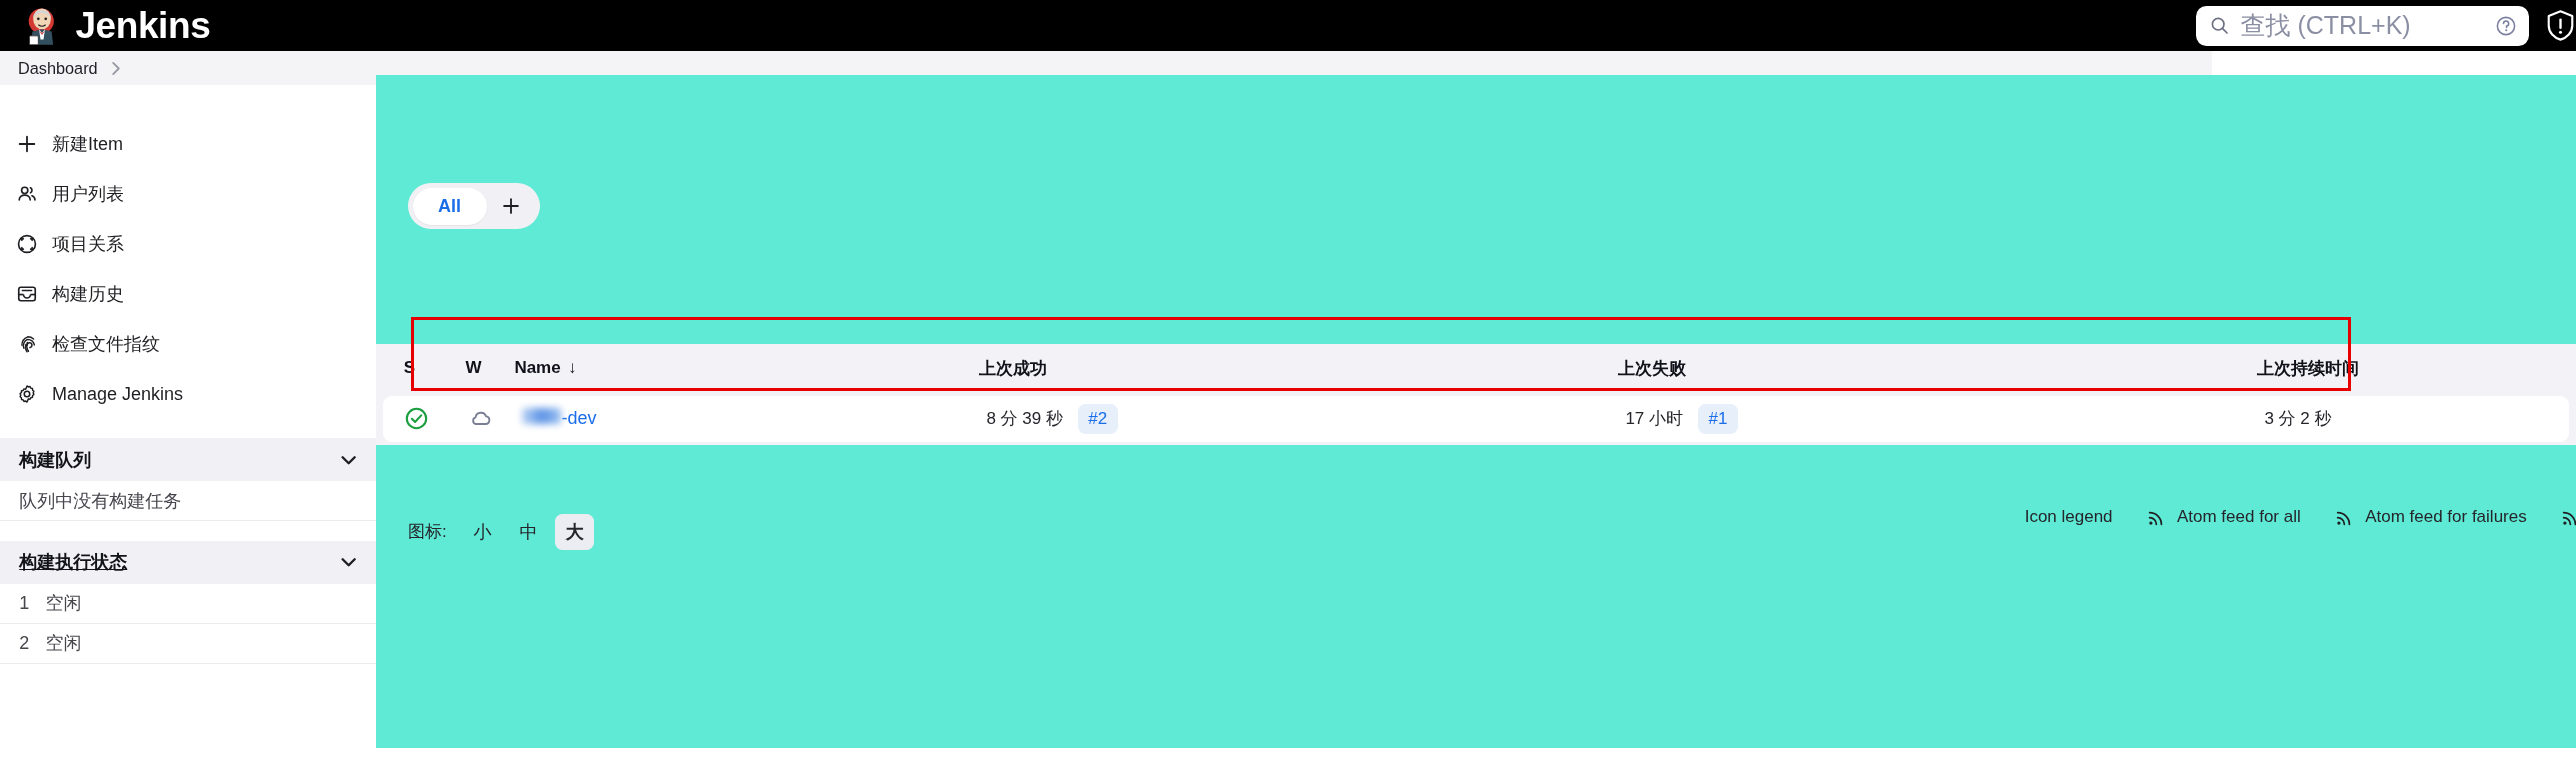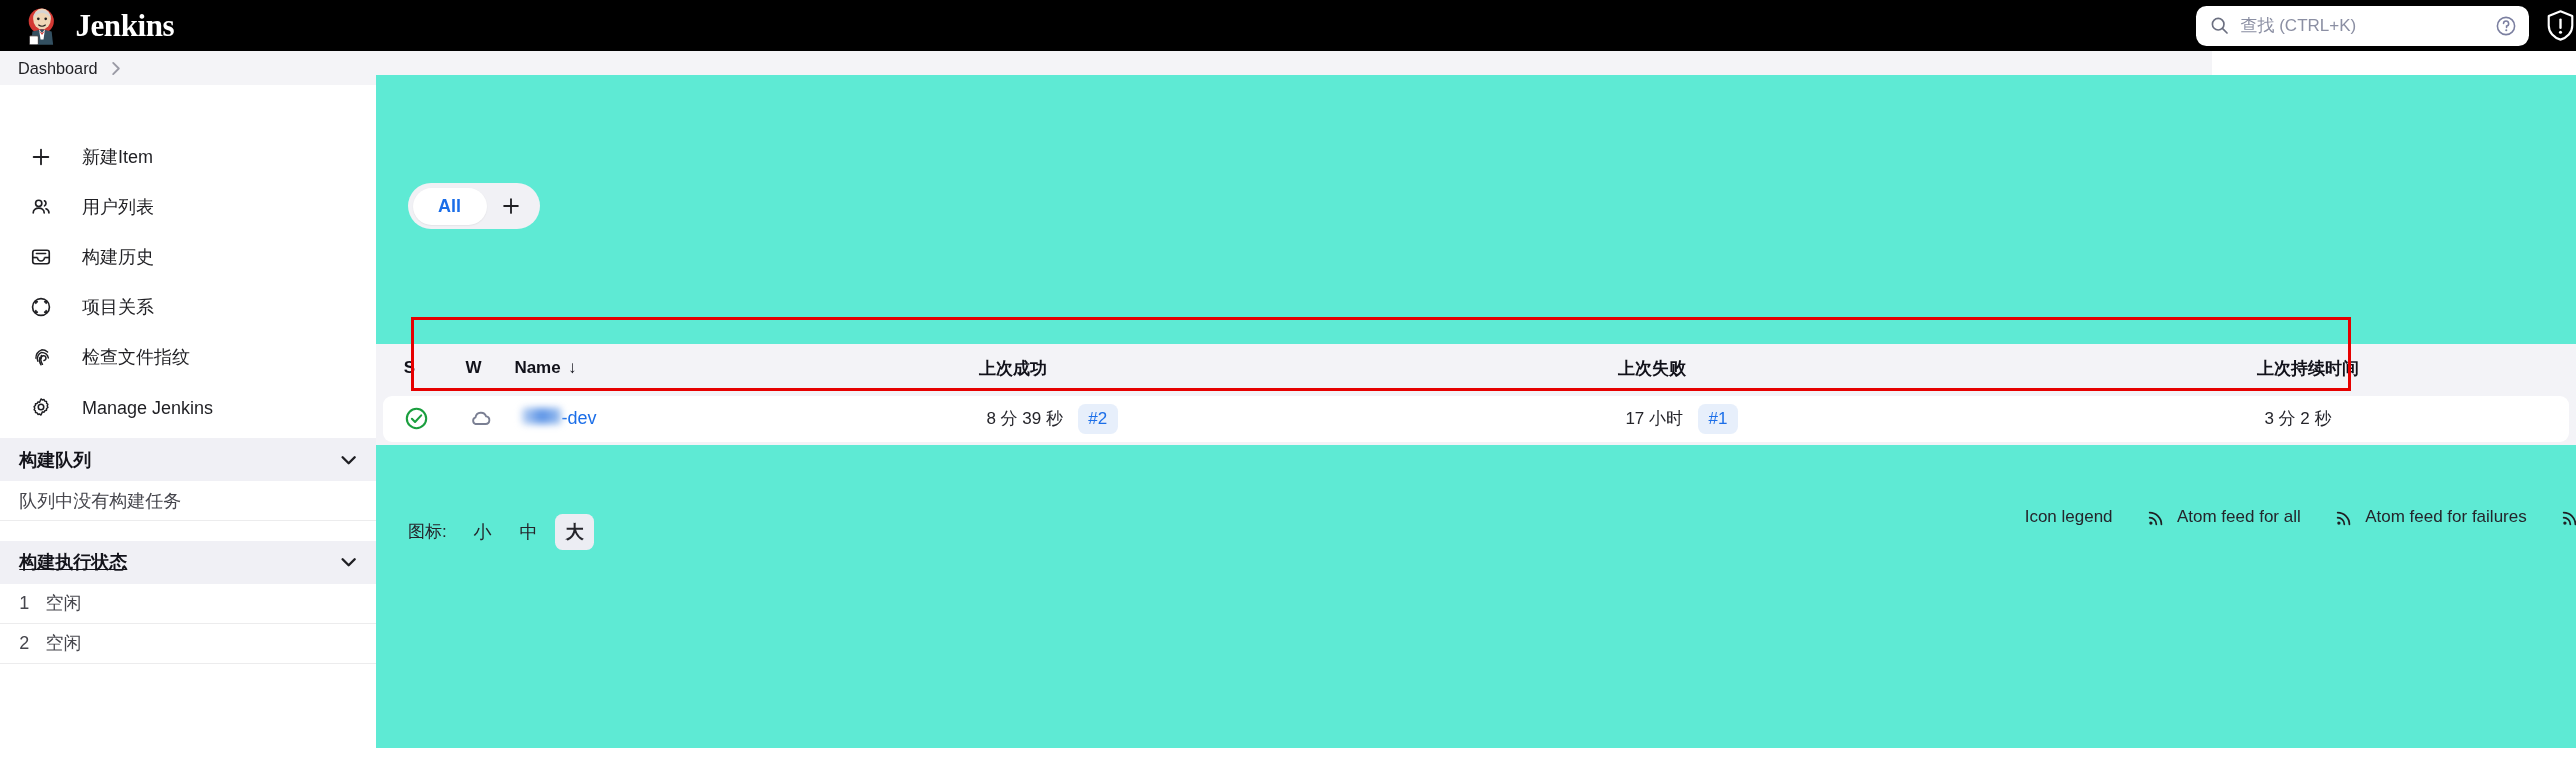--- a/index.html
+++ b/index.html
@@ -17,42 +17,42 @@
     background: #000000;
     display: flex; align-items: center;
   }
   .brand {
     display: flex; align-items: center; gap: 13.4px;
     margin-left: 25px;
   }
   .brand-logo { width: 37px; height: 39px; position: relative; display:block; }
   .brand-name {
     color: #ffffff;
-    font-family: Liberation Serif, serif;
-    font-size: 31px; font-weight: 700;
+    font-family: Liberation Sans, sans-serif;
+    font-size: 37px; font-weight: 700;
     letter-spacing: -0.4px;
   }
   .header-right {
     margin-left: auto;
     display: flex; align-items: center; gap: 0px;
     padding-right: 0px;
   }
   .search-box {
     width: 333px; height: 40px;
     background: #ffffff;
     border-radius: 10.4px;
     display: flex; align-items: center;
     padding: 0 12px 0 13.4px;
     gap: 10.4px;
     position: relative;
   }
   .search-input-text {
     flex: 1;
     color: #8b8fa3;
-    font-size: 17px;
+    font-size: 25px;
     line-height: 1;
     white-space: nowrap;
   }
   .search-help {
     width: 22px; height: 22px; flex: none;
   }
   .shield-warn {
     margin-left: 16.3px;
     width: 31px; height: 33px;
     overflow: hidden;
@@ -75,23 +75,23 @@
 
   
   .sidebar {
     position: absolute; top: 85px; left: 0;
     width: 376px; height: 673px;
     background: #ffffff;
   }
   .nav-list { padding-top: 34px; }
   .nav-item {
     height: 50px;
-    display: flex; align-items: flex-end;
-    gap: 29px;
-    padding-left: 28px;
+    display: flex; align-items: center;
+    gap: 13px;
+    padding-left: 14px;
     cursor: pointer;
   }
   .nav-icon {
     width: 25px; height: 25px; flex: none;
     display: flex; align-items: center; justify-content: center;
   }
   .nav-label {
     font-size: 18px; color: #1f1f23;
     white-space: nowrap;
   }
@@ -336,41 +336,41 @@
           <path d="M15.8 5.2a3.2 3.2 0 0 1 0 5.6" fill="none" stroke="#1f1f23" stroke-width="1.8" stroke-linecap="round"></path>
           <path d="M17.4 13.9c2 .7 3.3 2.3 3.3 4.6" fill="none" stroke="#1f1f23" stroke-width="1.8" stroke-linecap="round"></path>
         </svg>
       </span>
       <span class="nav-label">用户列表</span>
     </div>
 
     <div class="nav-item">
       <span class="nav-icon">
         <svg width="22" height="22" viewBox="0 0 24 24">
+          <circle cx="12" cy="12" r="9.2" fill="none" stroke="#1f1f23" stroke-width="1.8"></circle>
+          <path d="M8 6.4H6.4V8" fill="none" stroke="#1f1f23" stroke-width="1.8" stroke-linecap="round"></path>
+          <path d="M16 6.4h1.6V8" fill="none" stroke="#1f1f23" stroke-width="1.8" stroke-linecap="round"></path>
+          <path d="M8 17.6H6.4V16" fill="none" stroke="#1f1f23" stroke-width="1.8" stroke-linecap="round"></path>
+          <path d="M16 17.6h1.6V16" fill="none" stroke="#1f1f23" stroke-width="1.8" stroke-linecap="round"></path>
+        </svg>
+      </span>
+      <span class="nav-label">项目关系</span>
+    </div>
+
+    <div class="nav-item">
+      <span class="nav-icon">
+        <svg width="22" height="22" viewBox="0 0 24 24">
           <rect x="3" y="4.6" width="18" height="14.8" rx="2.4" fill="none" stroke="#1f1f23" stroke-width="1.8"></rect>
           <line x1="3" y1="12.6" x2="8.2" y2="12.6" stroke="#1f1f23" stroke-width="1.8"></line>
           <line x1="15.8" y1="12.6" x2="21" y2="12.6" stroke="#1f1f23" stroke-width="1.8"></line>
           <path d="M8.2 12.6a3.8 3.8 0 0 0 7.6 0" fill="none" stroke="#1f1f23" stroke-width="1.8"></path>
           <line x1="7" y1="8.2" x2="17" y2="8.2" stroke="#1f1f23" stroke-width="1.8" stroke-linecap="round"></line>
         </svg>
       </span>
       <span class="nav-label">构建历史</span>
-    </div>
-
-    <div class="nav-item">
-      <span class="nav-icon">
-        <svg width="22" height="22" viewBox="0 0 24 24">
-          <circle cx="12" cy="12" r="9.2" fill="none" stroke="#1f1f23" stroke-width="1.8"></circle>
-          <path d="M8 6.4H6.4V8" fill="none" stroke="#1f1f23" stroke-width="1.8" stroke-linecap="round"></path>
-          <path d="M16 6.4h1.6V8" fill="none" stroke="#1f1f23" stroke-width="1.8" stroke-linecap="round"></path>
-          <path d="M8 17.6H6.4V16" fill="none" stroke="#1f1f23" stroke-width="1.8" stroke-linecap="round"></path>
-          <path d="M16 17.6h1.6V16" fill="none" stroke="#1f1f23" stroke-width="1.8" stroke-linecap="round"></path>
-        </svg>
-      </span>
-      <span class="nav-label">项目关系</span>
     </div>
 
     <div class="nav-item">
       <span class="nav-icon">
         <svg width="22" height="22" viewBox="0 0 24 24">
           <path d="M12 20.5a9 9 0 0 1-1.2-8" fill="none" stroke="#1f1f23" stroke-width="1.6" stroke-linecap="round"></path>
           <path d="M13.6 20a11 11 0 0 1-1.2-9.6" fill="none" stroke="#1f1f23" stroke-width="1.6" stroke-linecap="round"></path>
           <path d="M12.2 13.4a2.6 2.6 0 1 1 3 2.5" fill="none" stroke="#1f1f23" stroke-width="1.6" stroke-linecap="round"></path>
           <path d="M8.6 16.6A7.4 7.4 0 0 1 12.6 7a7.4 7.4 0 0 1 7.4 6" fill="none" stroke="#1f1f23" stroke-width="1.6" stroke-linecap="round"></path>
           <path d="M6.5 13.4A9.6 9.6 0 0 1 12.8 4.2a9.6 9.6 0 0 1 6.4 2.3" fill="none" stroke="#1f1f23" stroke-width="1.6" stroke-linecap="round"></path>

